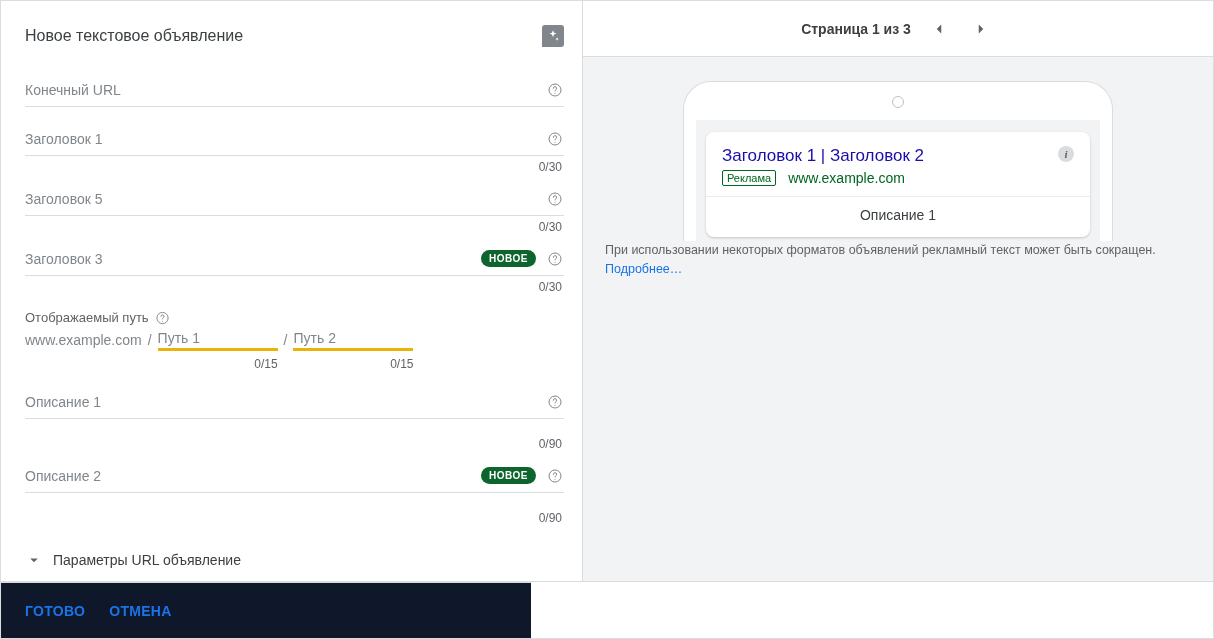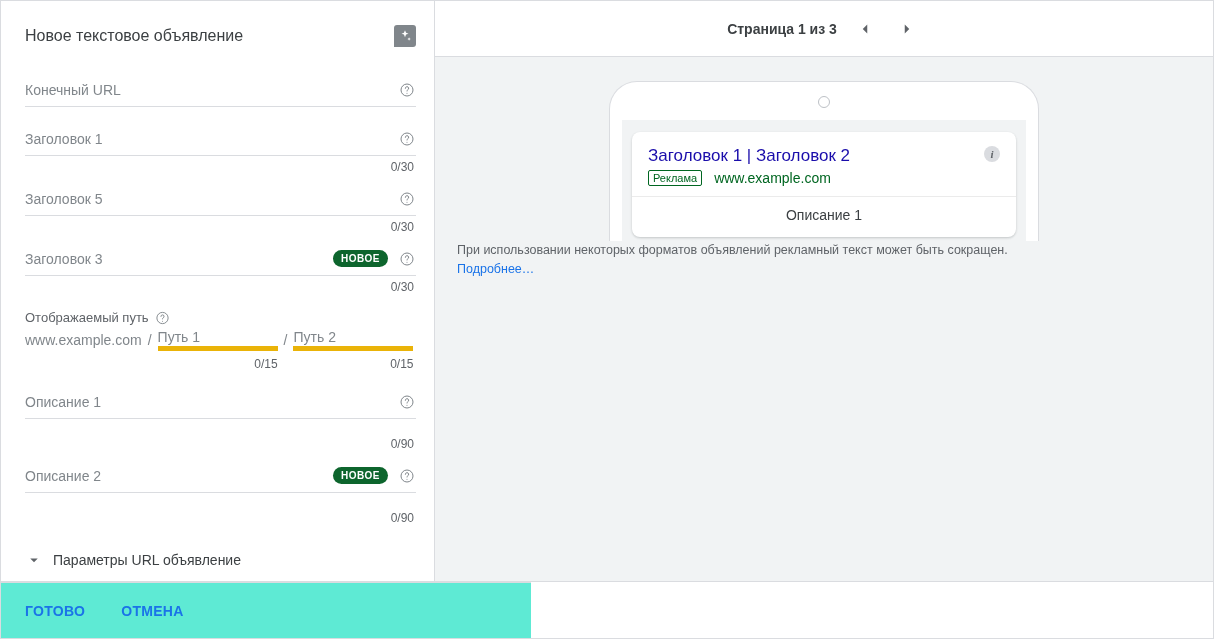--- a/index.html
+++ b/index.html
@@ -16,41 +16,41 @@
     display: flex;
     flex-direction: column;
     position: relative;
   }
   .main {
     flex: 1;
     display: flex;
     overflow: hidden;
   }
   .left {
-    width: 434px;
+    width: 582px;
     border-right: 1px solid #dadce0;
     padding: 24px 18px 12px 24px;
     display: flex;
     flex-direction: column;
     overflow-y: auto;
   }
   .right {
     flex: 1;
     background: #f1f3f4;
     display: flex;
     flex-direction: column;
   }
   .footer {
     height: 56px;
     border-top: 1px solid #dadce0;
     display: flex;
     align-items: center;
     padding: 0 24px;
-    gap: 36px;
-    background: #5eead4;
+    gap: 24px;
+    background: #0f172a;
     width: 530px;
   }
   .footer-wrap {
     border-top: 1px solid #dadce0;
     background:#fff;
   }
   .btn-text {
     color: #1a73e8;
     font-weight: 700;
     font-size: 14px;
@@ -140,21 +140,21 @@
     display: flex; align-items: center; gap: 6px;
     color: #80868b;
     font-size: 14px;
   }
   .dp-input-wrap {
     display: flex; flex-direction: column;
     width: 120px;
   }
   .dp-input {
     border: none;
-    border-bottom: 5px solid #eab308;
+    border-bottom: 3px solid #eab308;
     height: 24px;
     font-size: 14px;
     color: #b91c1c;
     outline: none;
     background: transparent;
   }
   .dp-input::placeholder { color: #80868b; }
   .dp-counter {
     text-align: right;
     font-size: 12px;

